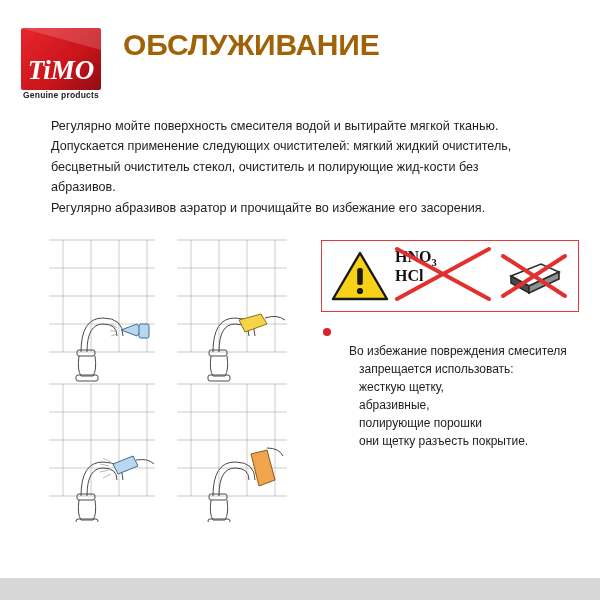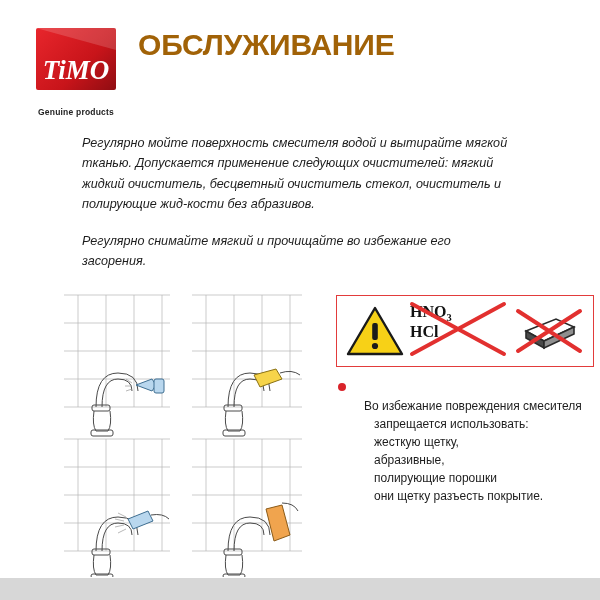--- a/index.html
+++ b/index.html
@@ -13,21 +13,21 @@
     font-family: "Liberation Sans", sans-serif;
     color: #1c1c1c;
     overflow: hidden;
     position: relative;
   }
   .page {
     position: relative;
     width: 560px;
     height: 600px;
     box-sizing: border-box;
-    padding: 26px 22px 0 28px;
+    padding: 26px 22px 0 13px;
   }
 
   
   .header {
     display: flex;
     align-items: flex-start;
     gap: 14px;
   }
   .logo-block {
     width: 96px;
@@ -59,21 +59,21 @@
     text-align: center;
     color: #ffffff;
     font-family: "Liberation Serif", serif;
     font-weight: bold;
     font-style: italic;
     font-size: 27px;
     letter-spacing: 0px;
     line-height: 1;
   }
   .logo-tag {
-    margin-top: 17px;
+    margin-top: 0;
     font-size: 8.5px;
     font-weight: bold;
     color: #222;
     letter-spacing: 0.2px;
   }
   .title-block {
     flex: 1 1 auto;
     padding-top: 2px;
   }
   .title-line {
@@ -91,22 +91,21 @@
 
   
   .intro {
     margin-top: 16px;
     padding: 0 6px 0 38px;
     font-size: 12.6px;
     line-height: 1.62;
     color: #1d1d1d;
   }
   .intro p {
-    margin: 16px;
-    font-style: italic;
+    margin: 0;
   }
 
   
   .content {
     position: relative;
     margin-top: 14px;
     height: 300px;
   }
   .illus {
     position: absolute;
@@ -222,21 +221,21 @@
       <div class="logo-tag">Genuine products</div>
     </div>
 
     <div class="title-block">
       <div class="title-line">ОБСЛУЖИВАНИЕ</div>
     </div>
   </div>
 
   <div class="intro">
     <p>Регулярно мойте поверхность смесителя водой и вытирайте мягкой тканью. Допускается применение следующих очистителей: мягкий жидкий очиститель, бесцветный очиститель стекол, очиститель и полирующие жид-кости без абразивов.</p>
-    <p>Регулярно снимайте мягкий и прочищайте во избежание его засорения.</p>
+    <p>Регулярно абразивов аэратор и прочищайте во избежание его засорения.</p>
   </div>
 
   <div class="content">
 
     <div class="illus">
       <svg width="250" height="290" viewBox="0 0 250 290" xmlns="http://www.w3.org/2000/svg">
 
         <g class="tile">
 
           <path d="M6 8 H112 M6 36 H112 M6 64 H112 M6 92 H112 M6 120 H112"></path>

